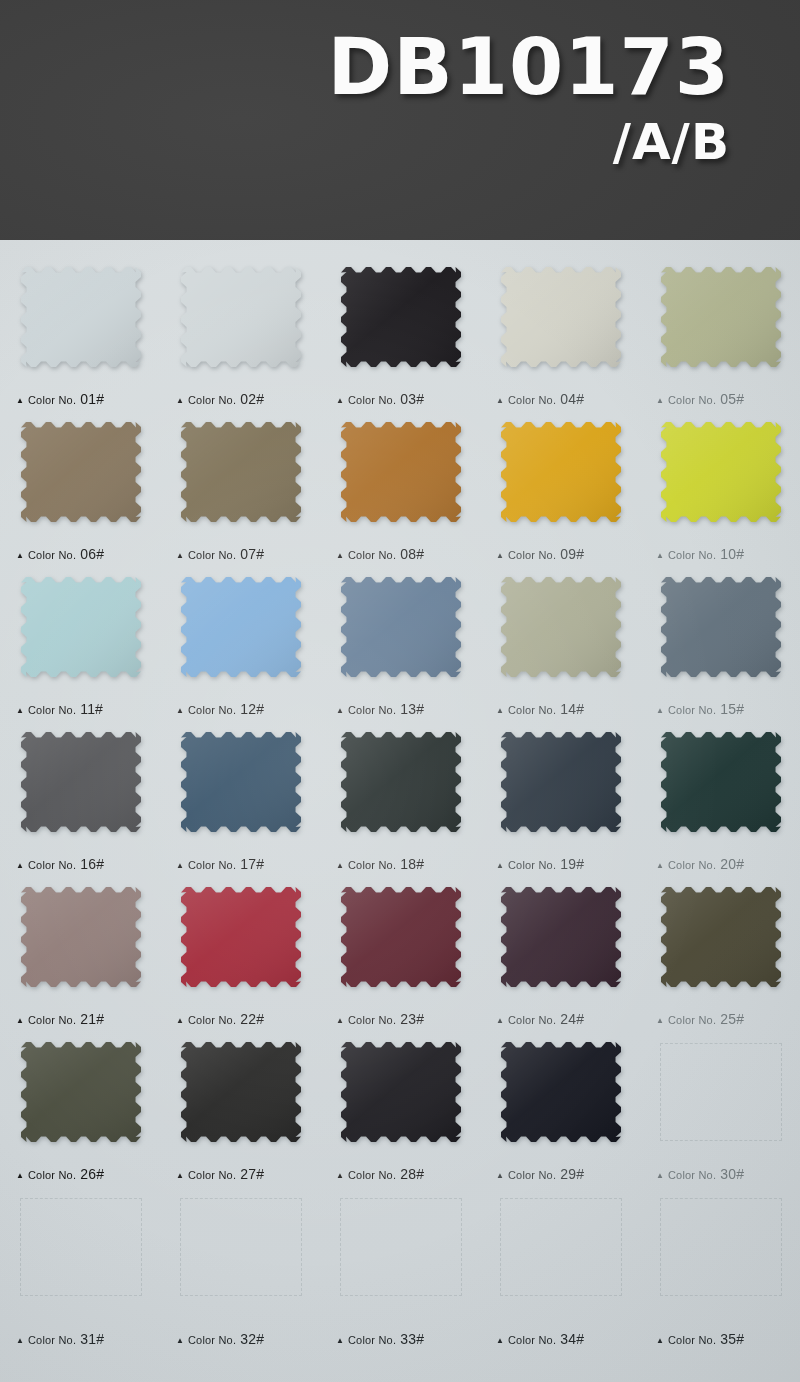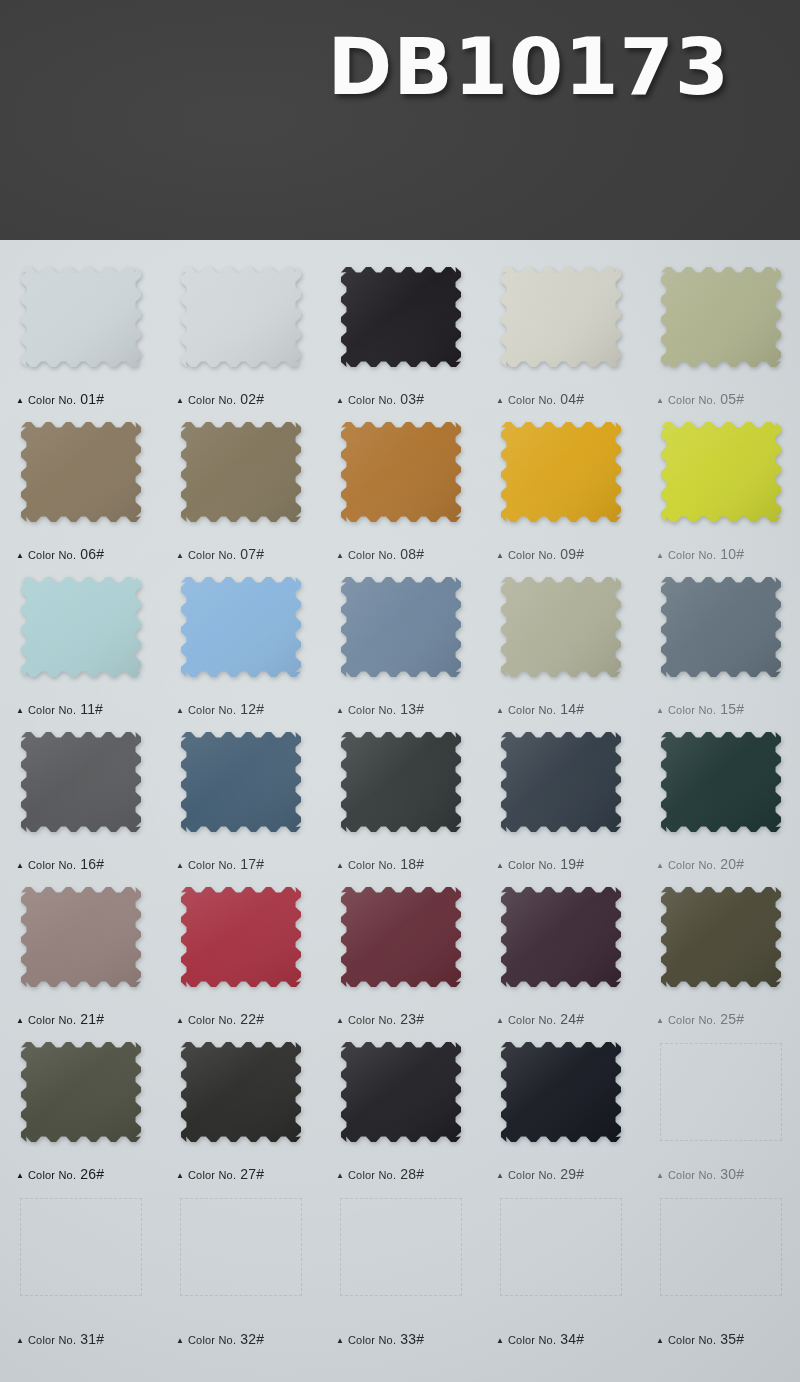--- a/index.html
+++ b/index.html
@@ -156,20 +156,21 @@
   .col-4 .label { color: #737b7e; }
 
   .row-6 .label { color: #23282a; }
 </style>
 </head>
 <body>
 
 <div class="header">
   <div class="header-inner">
     <div class="header-code">DB10173</div>
+    <div class="header-variant">/A/B</div>
   </div>
 </div>
 
 <div class="card">
   <div class="grid" id="swatch-grid">
       <div class="row row-0">
         <div class="cell col-0">
           <div class="swatch-wrap">
             <svg viewBox="0 0 126 106" width="126" height="106" class="swatch">
               <defs>

